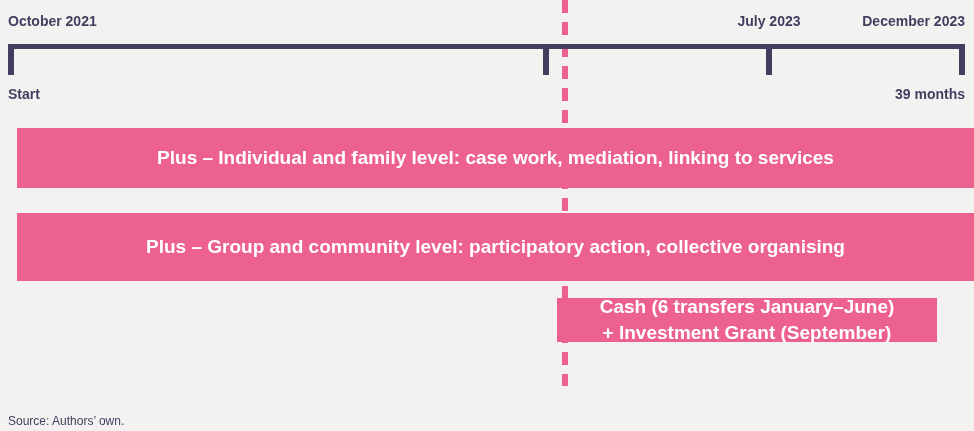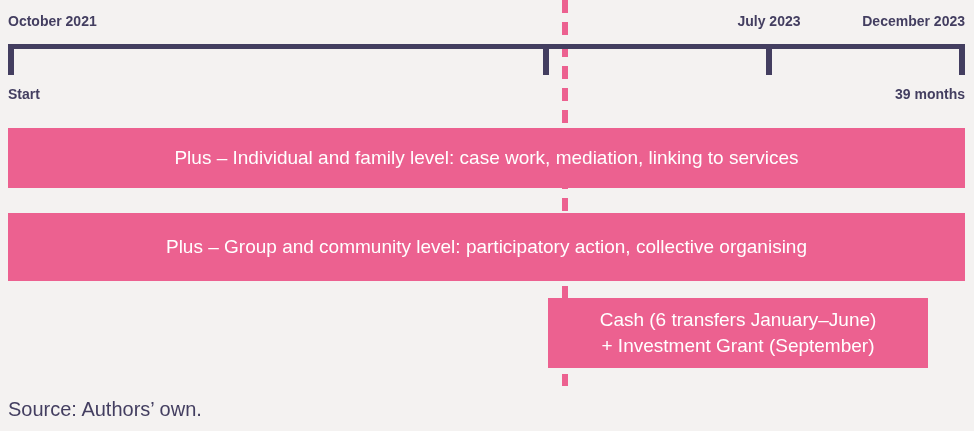--- a/index.html
+++ b/index.html
@@ -62,33 +62,34 @@
   .lbl.c1{left:546px;}
   .lbl.c2{left:769px;}
   .lbl.right{right:9px;}
   
   .bar{
     position:absolute;
     background:var(--accent-pink);
     color:var(--bar-text);
     display:flex;align-items:center;justify-content:center;
     text-align:center;
-    font-size:19px;font-weight:400;
+    font-size:19px;font-weight:700;
     line-height:26px;
     z-index:2;
+    margin-left:9px;
   }
   .bar1{left:8px;top:128px;width:957px;height:60px;}
   .bar2{left:8px;top:213px;width:957px;height:68px;}
-  .bar3{left:548px;top:298px;width:380px;height:70px;flex-direction:column;}
+  .bar3{left:548px;top:298px;width:380px;height:44px;flex-direction:column;}
   
   .source{
     position:absolute;
-    left:8px;top:398px;
+    left:8px;top:414px;
     color:var(--ink);
-    font-size:20px;font-weight:400;
+    font-size:12px;font-weight:400;
     z-index:4;
   }
 </style>
 </head>
 <body>
 
 <div class="canvas">
 
   <div class="dash-line"></div>
 

